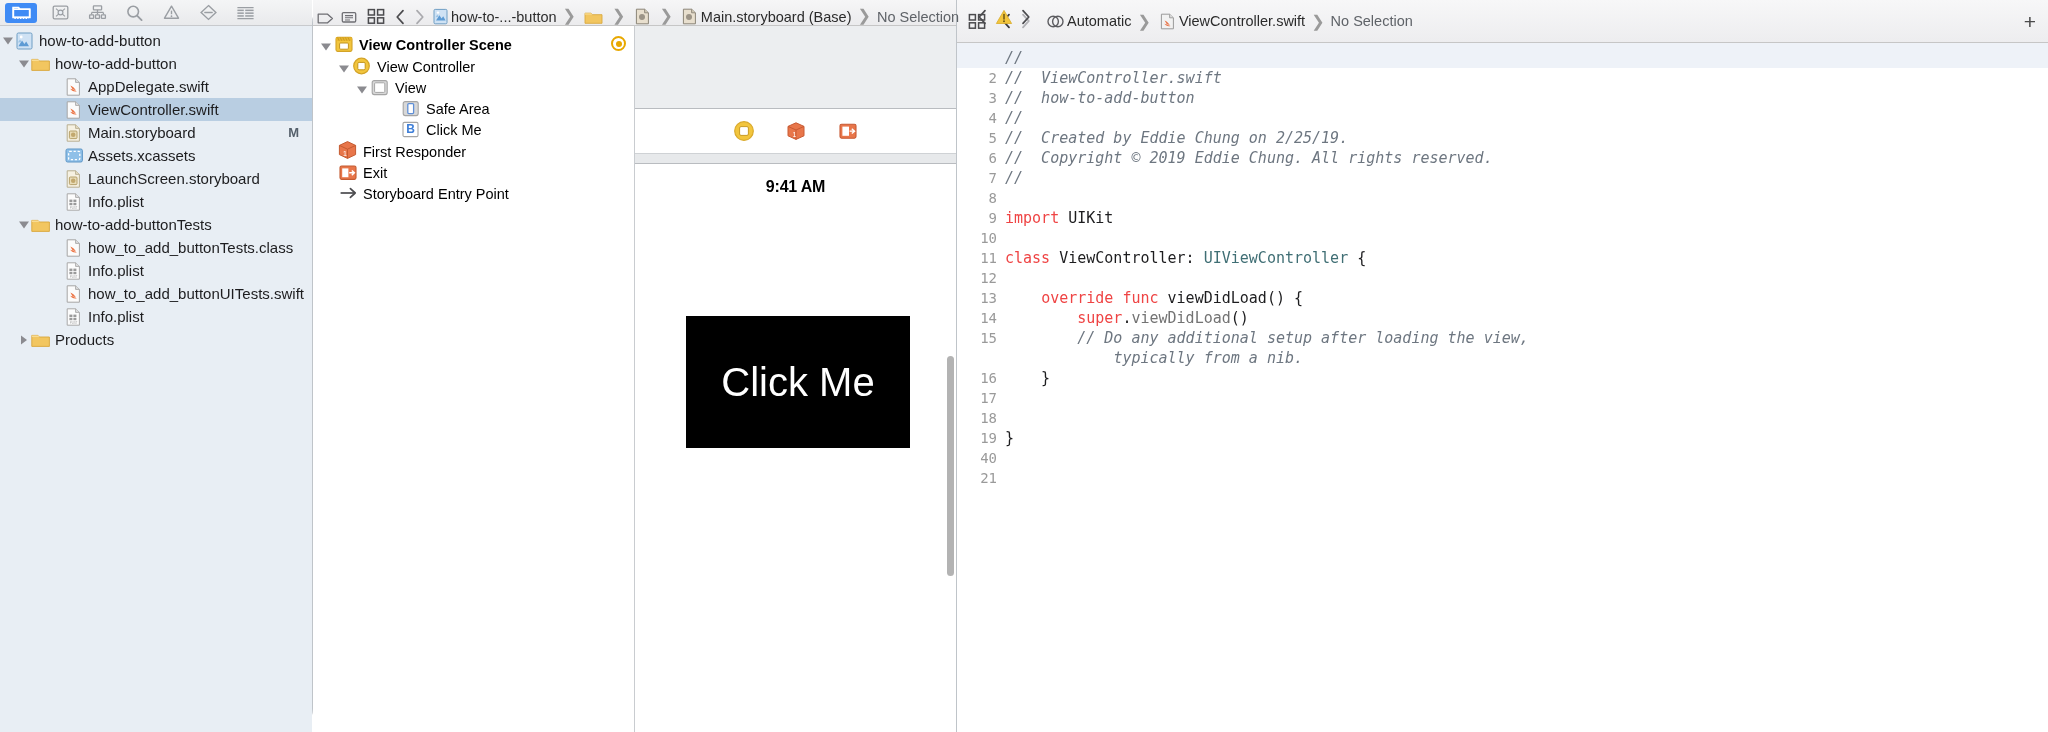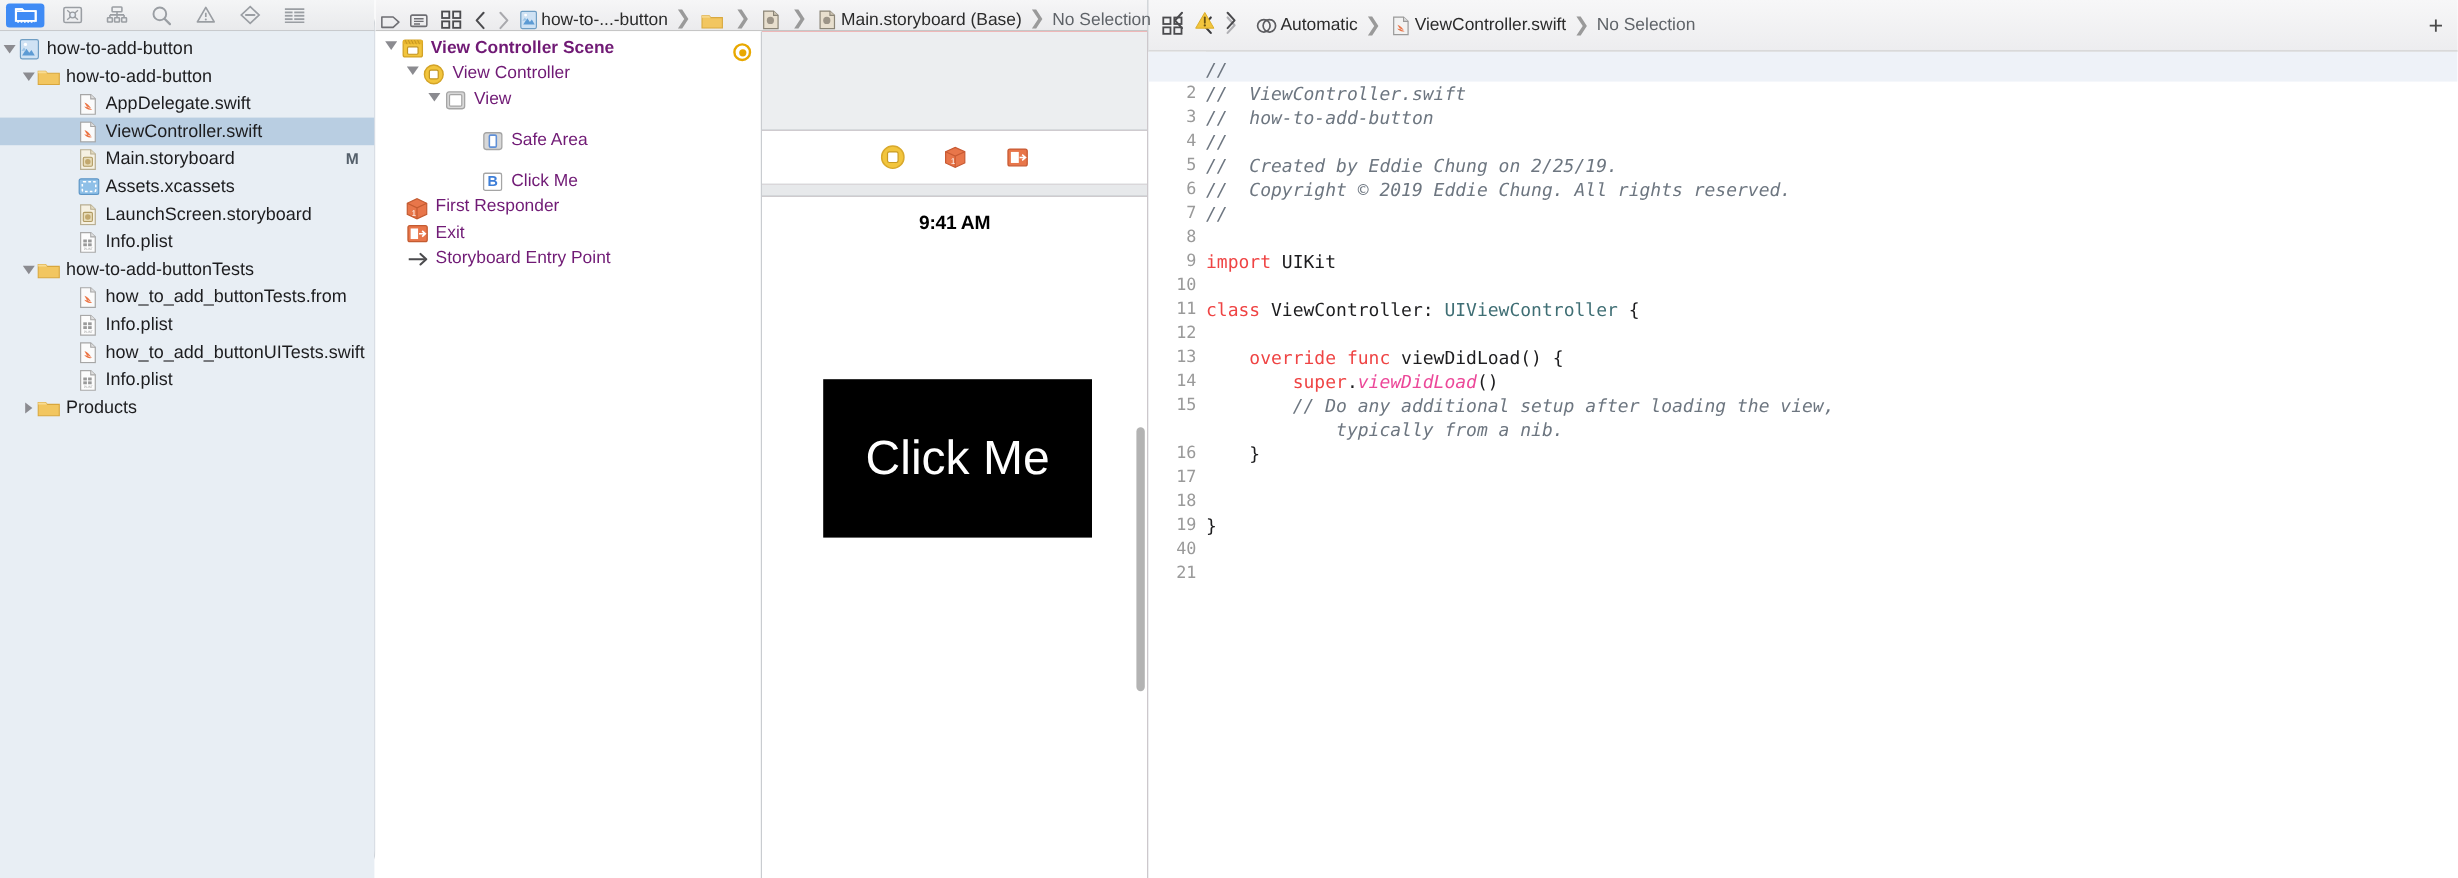--- a/index.html
+++ b/index.html
@@ -88,30 +88,30 @@
   }
   .jb-txt{flex:none;white-space:nowrap;}
   .jb-dim{color:#5f6368;}
   .mid-body{flex:1;display:flex;overflow:hidden;position:relative;}
   .outline{
     width:322px;min-width:322px;
     background:#fff;border-right:1px solid #c9ccd0;
     box-sizing:border-box;padding-top:6px;position:relative;
   }
   .out-row{
-    height:21.3px;display:flex;align-items:flex-start;
-    font-size:14.5px;color:#701a75;white-space:nowrap;
+    height:21.3px;display:flex;align-items:flex-end;
+    font-size:14.5px;color:#000000;white-space:nowrap;
   }
   .out-row.hdr{font-weight:bold;}
   .out-ico{width:21px;flex:none;display:flex;align-items:center;justify-content:center;margin-right:5px;}
   .out-ico svg{display:block;}
   .oind0{padding-left:5px;}
   .oind1{padding-left:23px;}
   .oind2{padding-left:41px;}
-  .oind3{padding-left:72px;margin-top:13px;}
+  .oind3{padding-left:72px;}
   .oind-flat{padding-left:24px;}
   .out-dot{
     position:absolute;right:8px;top:10px;width:15px;height:15px;
     border-radius:50%;border:2px solid #e8a800;background:#fff;
     box-sizing:border-box;display:flex;align-items:center;justify-content:center;
   }
   .out-dot::after{content:"";width:6px;height:6px;border-radius:50%;background:#e8a800;}
 
   
   .canvas{
@@ -174,21 +174,21 @@
   .gutter div{height:20px;line-height:20px;}
   .code{
     flex:1;padding-top:5px;white-space:pre;overflow:hidden;
     color:#1d1d1f;position:relative;
   }
   .code div{height:20px;line-height:20px;}
   .code .cline{height:20px;line-height:20px;}
   .cmt{color:#6d7680;font-style:italic;}
   .kw{color:#ef4444;font-weight:normal;}
   .typ{color:#3f6e74;}
-  .meth{color:#ec4899;font-style:italic;}
+  .meth{color:#737373;}
   .code-top-hl{
     position:absolute;left:0;right:0;top:0;height:25px;background:#eef2f8;
   }
 </style>
 </head>
 <body>
 
 <div class="app">
 
   <div class="navigator">
@@ -373,21 +373,21 @@
         </div>
         <div class="nav-row ind2">
           <span class="tw"></span>
           <span class="nav-ico">
             <svg width="15" height="18" viewBox="0 0 15 18">
               <path d="M1.2 0.8h8.4l3.8 3.6v12.8H1.2z" fill="#fbfbfb" stroke="#a6a6a6" stroke-width="1"></path>
               <path d="M9.6 0.8v3.6h3.8" fill="#e0e0e0" stroke="#a6a6a6" stroke-width="0.9"></path>
               <path d="M4.4 7.4c2.6 1.1 4.3 2.8 5.6 5-1.5-0.6-3-1.3-4.5-2.4 1.5 1.7 3.2 2.8 5.4 3.2-2.8 0.9-5.4-0.4-6.7-2.4 1.1 0.4 2.2 0.7 3.2 0.7-1.3-1.1-2.4-2.6-3-4.1z" fill="#ec7444"></path>
             </svg>
           </span>
-          <span class="nav-label">how_to_add_buttonTests.from</span>
+          <span class="nav-label">how_to_add_buttonTests.class</span>
         </div>
         <div class="nav-row ind2">
           <span class="tw"></span>
           <span class="nav-ico">
             <svg width="15" height="18" viewBox="0 0 15 18">
               <path d="M1.2 0.8h8.4l3.8 3.6v12.8H1.2z" fill="#fcfcfc" stroke="#a8a8a8" stroke-width="1"></path>
               <path d="M9.6 0.8v3.6h3.8" fill="#e2e2e2" stroke="#a8a8a8" stroke-width="0.9"></path>
               <g fill="#9a9a9a">
                 <rect x="3.4" y="6.6" width="3" height="2.4"></rect>
                 <rect x="7.4" y="6.6" width="3" height="2.4"></rect>

